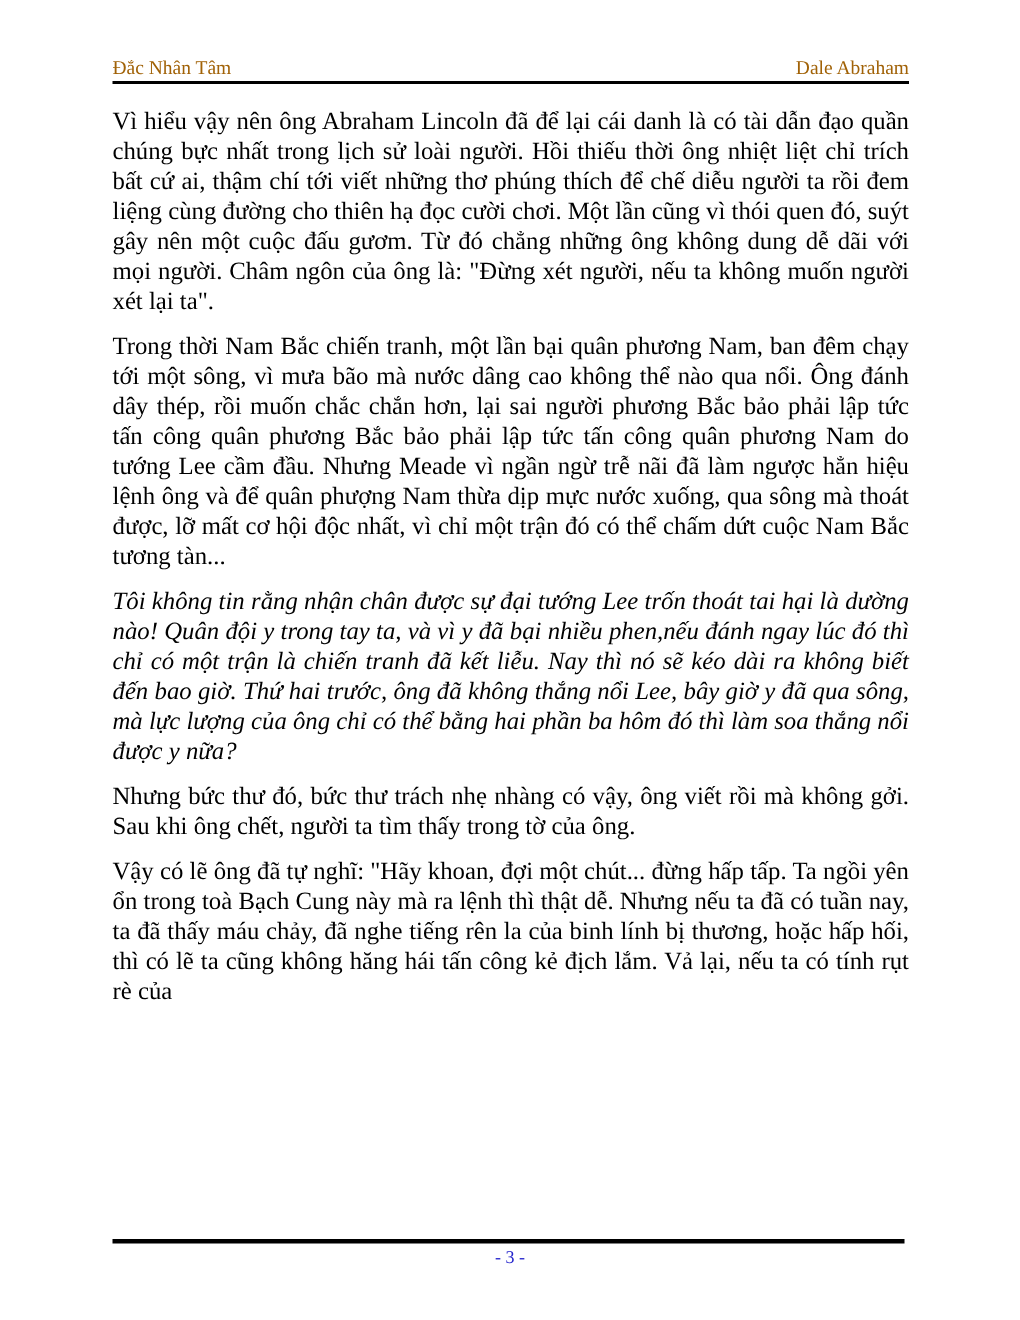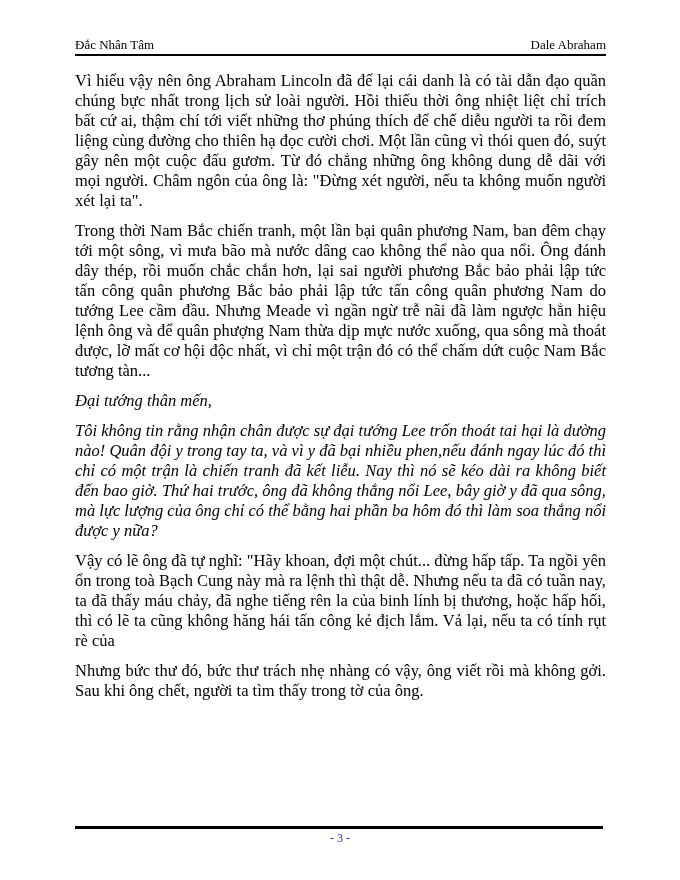--- a/index.html
+++ b/index.html
@@ -17,21 +17,21 @@
   }
   .header {
     position: absolute;
     left: 75px;
     right: 74px;
     top: 37px;
     display: flex;
     justify-content: space-between;
     align-items: baseline;
     font-size: 13px;
-    color: #000000;
+    color: #a16207;
   }
   .header-rule {
     position: absolute;
     left: 75px;
     right: 74px;
     top: 54px;
     height: 0;
     border-top: 2px solid #000000;
   }
   .body-text {
@@ -78,23 +78,22 @@
   <div class="header">
     <span>Đắc Nhân Tâm</span>
     <span>Dale Abraham</span>
   </div>
 
   <div class="header-rule"></div>
 
   <div class="body-text">
     <p class="para">Vì hiểu vậy nên ông Abraham Lincoln đã để lại cái danh là có tài dẫn đạo quần chúng bực nhất trong lịch sử loài người. Hồi thiếu thời ông nhiệt liệt chỉ trích bất cứ ai, thậm chí tới viết những thơ phúng thích để chế diễu người ta rồi đem liệng cùng đường cho thiên hạ đọc cười chơi. Một lần cũng vì thói quen đó, suýt gây nên một cuộc đấu gươm. Từ đó chẳng những ông không dung dễ dãi với mọi người. Châm ngôn của ông là: "Đừng xét người, nếu ta không muốn người xét lại ta".</p>
     <p class="para">Trong thời Nam Bắc chiến tranh, một lần bại quân phương Nam, ban đêm chạy tới một sông, vì mưa bão mà nước dâng cao không thể nào qua nổi. Ông đánh dây thép, rồi muốn chắc chắn hơn, lại sai người phương Bắc bảo phải lập tức tấn công quân phương Bắc bảo phải lập tức tấn công quân phương Nam do tướng Lee cầm đầu. Nhưng Meade vì ngần ngừ trễ nãi đã làm ngược hẳn hiệu lệnh ông và để quân phượng Nam thừa dịp mực nước xuống, qua sông mà thoát được, lỡ mất cơ hội độc nhất, vì chỉ một trận đó có thể chấm dứt cuộc Nam Bắc tương tàn...</p>
-    <p class="para italic">Đại tướng thân mến,</p>
     <p class="para italic">Tôi không tin rằng nhận chân được sự đại tướng Lee trốn thoát tai hại là dường nào! Quân đội y trong tay ta, và vì y đã bại nhiều phen,nếu đánh ngay lúc đó thì chỉ có một trận là chiến tranh đã kết liễu. Nay thì nó sẽ kéo dài ra không biết đến bao giờ. Thứ hai trước, ông đã không thắng nổi Lee, bây giờ y đã qua sông, mà lực lượng của ông chỉ có thể bằng hai phần ba hôm đó thì làm soa thắng nổi được y nữa?</p>
+    <p class="para">Nhưng bức thư đó, bức thư trách nhẹ nhàng có vậy, ông viết rồi mà không gởi. Sau khi ông chết, người ta tìm thấy trong tờ của ông.</p>
     <p class="para">Vậy có lẽ ông đã tự nghĩ: "Hãy khoan, đợi một chút... đừng hấp tấp. Ta ngồi yên ổn trong toà Bạch Cung này mà ra lệnh thì thật dễ. Nhưng nếu ta đã có tuần nay, ta đã thấy máu chảy, đã nghe tiếng rên la của binh lính bị thương, hoặc hấp hối, thì có lẽ ta cũng không hăng hái tấn công kẻ địch lắm. Vả lại, nếu ta có tính rụt rè của</p>
-    <p class="para">Nhưng bức thư đó, bức thư trách nhẹ nhàng có vậy, ông viết rồi mà không gởi. Sau khi ông chết, người ta tìm thấy trong tờ của ông.</p>
   </div>
 
   <div class="footer-rule"></div>
 
   <div class="page-number">- 3 -</div>
 
 </div>
 
 </body></html>

